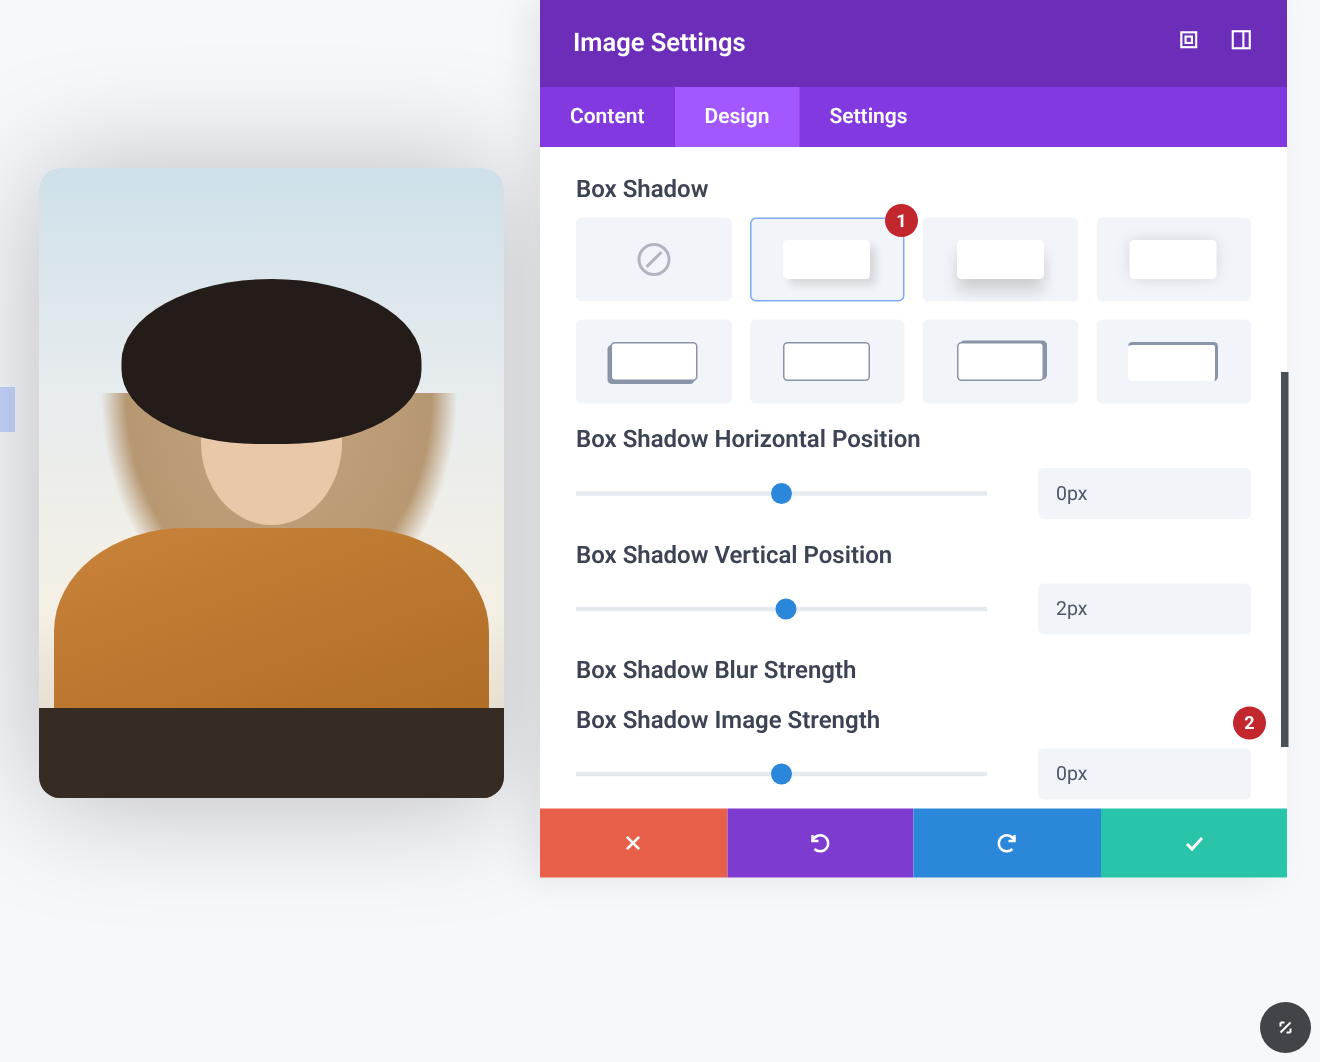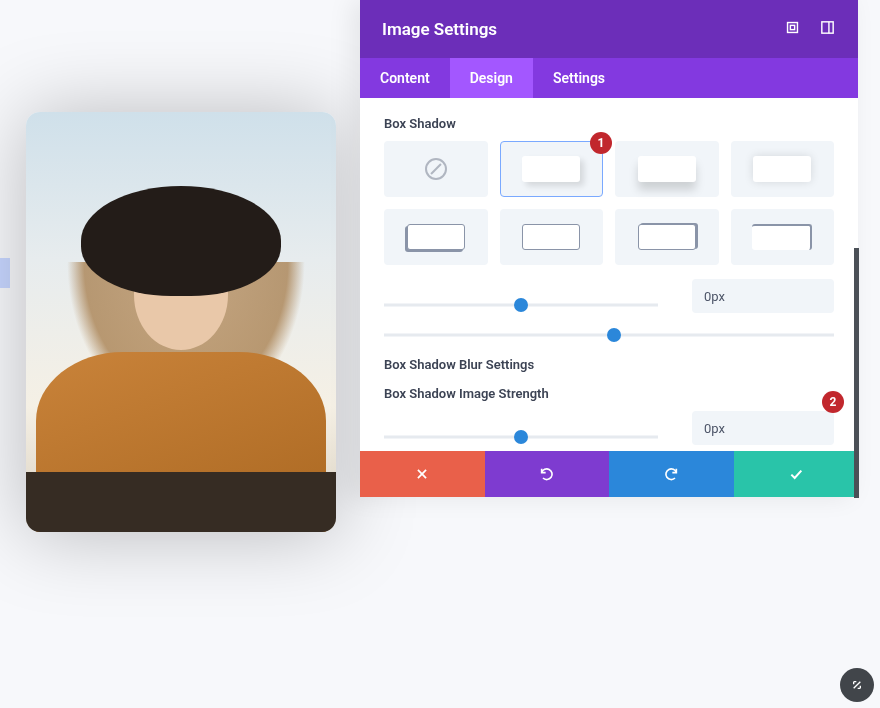--- a/index.html
+++ b/index.html
@@ -18,37 +18,37 @@
   .panel { position:absolute; right:22px; top:0; width:498px; background:#fff; box-shadow: -8px 0 24px rgba(0,0,0,.08); }
   .panel-header { background:#6c2eb9; color:#fff; height:58px; display:flex; align-items:center; padding:0 22px; font-weight:600; font-size:17px;}
   .panel-header .spacer{flex:1;}
   .panel-header svg{width:17px;height:17px;stroke:#fff;fill:none;stroke-width:2;margin-left:18px;}
   .tabs { background:#8339e0; display:flex; }
   .tab { color:#fff; font-size:14px; font-weight:600; padding:12px 20px; cursor:pointer; }
   .tab.active { background:#a357ff; }
   .content { padding:10px 24px 6px; font-size:13px; color:#42495c; position:relative;}
   .scroll-track{position:absolute; right:-1px; top:150px; width:5px; height:250px; background:#4b5057;}
 
-  .section-label { font-size:13px; font-weight:600; color:#3c4354; margin:8px 0 10px; }
+  .section-label { font-size:16px; font-weight:600; color:#3c4354; margin:8px 0 10px; }
   .presets { display:grid; grid-template-columns:repeat(4,1fr); gap:12px; }
   .preset { background:#f1f5f9; height:56px; border-radius:4px; display:flex; align-items:center; justify-content:center; cursor:pointer; }
   .preset.sel { border:1.5px solid #7aa9ff; }
   .swatch{ width:58px; height:26px; background:#fff; border-radius:3px;}
   .no-icon{width:22px;height:22px;border:2px solid #b0b6c1;border-radius:50%;position:relative;}
   .no-icon::after{content:"";position:absolute;left:2px;top:8px;width:14px;height:2px;background:#b0b6c1;transform:rotate(-45deg);}
   .sd1{box-shadow:4px 4px 6px rgba(0,0,0,.12);}
   .sd2{box-shadow:0 8px 10px rgba(0,0,0,.15);}
   .sd3{box-shadow:0 0 10px rgba(0,0,0,.12);}
   .sd4{border:1px solid #8a94a8; box-shadow:-2px 2px 0 #8a94a8;}
   .sd5{border:1.5px solid #8a94a8;}
   .sd6{border:1px solid #8a94a8; box-shadow:2px -1px 0 #8a94a8;}
   .sd7{border-top:2px solid #8a94a8;border-right:2px solid #8a94a8; width:60px;}
 
   .slider-row { margin-top:14px;}
-  .slider-body{ display:flex; align-items:flex-end; gap:34px; margin-top:10px;}
+  .slider-body{ display:flex; align-items:center; gap:34px; margin-top:10px;}
   .slider{ flex:1; position:relative; height:16px;}
   .track{ position:absolute; top:50%; left:0; right:0; height:3px; background:#e6eaef; transform:translateY(-50%);}
   .thumb{ position:absolute; top:50%; width:14px; height:14px; background:#2b87da; border-radius:50%; transform:translate(-50%,-50%);}
   .valbox{ width:142px; height:34px; background:#f1f5f9; border:none; border-radius:4px; padding:0 12px; font-size:13px; color:#4d5568;}
 
   .colors{ display:flex; align-items:center; gap:8px; margin-top:8px; margin-bottom:10px;}
   .color-swatch{ width:24px; height:24px; border-radius:50%; cursor:pointer;}
   .picker{ width:40px; height:40px; border-radius:50%; background:repeating-conic-gradient(#cfcfcf 0 25%,#fff 0 50%) 0 0/12px 12px; border:3px solid #eaeef3; display:flex; align-items:center; justify-content:center;}
   .picker svg{width:16px;height:16px;stroke:#555;fill:#555;}
   .c-black{background:#000;} .c-white{background:#fff;border:1px solid #d7dbe1;} .c-red{background:#e02b20;} .c-orange{background:#e09900;} .c-yellow{background:#edf000;} .c-green{background:#7cda24;} .c-blue{background:#0c71c3;} .c-purple{background:#8300e9;}
@@ -129,40 +129,43 @@
         </div>
       <div class="preset">
           <div class="swatch sd6"></div>
         </div>
       <div class="preset">
           <div class="swatch sd7"></div>
         </div>
     </div>
 
     <div class="slider-row">
+      <div class="section-label">Box Shadow Horizontal Position</div>
       <div class="slider-body">
         <div class="slider">
             <div class="track"></div>
             <div class="thumb" style="left:50%"></div>
           </div>
         <input class="valbox" value="0px" style="">
       </div>
     </div>
 
     <div class="slider-row">
+      <div class="section-label">Box Shadow Vertical Position</div>
       <div class="slider-body">
         <div class="slider">
             <div class="track"></div>
             <div class="thumb" style="left:51%"></div>
           </div>
+        <input class="valbox" value="2px" style="">
       </div>
     </div>
 
     <div class="slider-row" style="position:relative;">
-      <div class="section-label">Box Shadow Blur Settings</div>
+      <div class="section-label">Box Shadow Blur Strength</div>
       <span class="badge" style="right:-10px;top:34px;">2</span>
     </div>
 
     <div class="slider-row">
       <div class="section-label">Box Shadow Image Strength</div>
       <div class="slider-body">
         <div class="slider">
             <div class="track"></div>
             <div class="thumb" style="left:50%"></div>
           </div>

